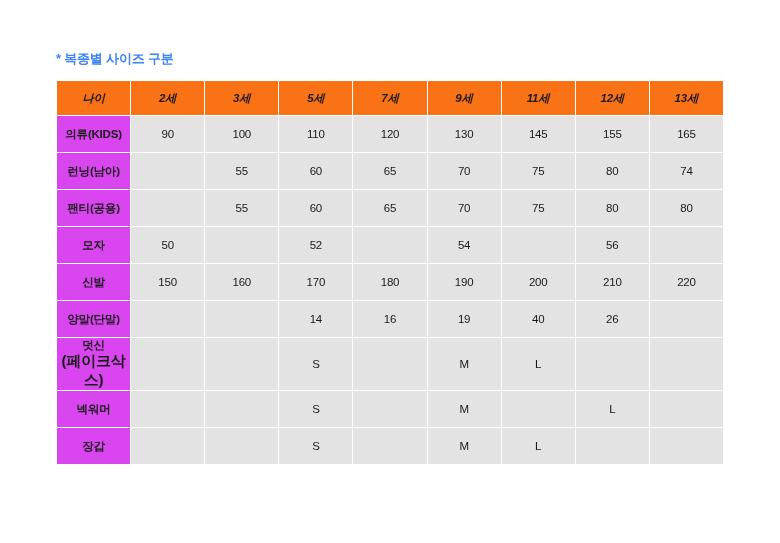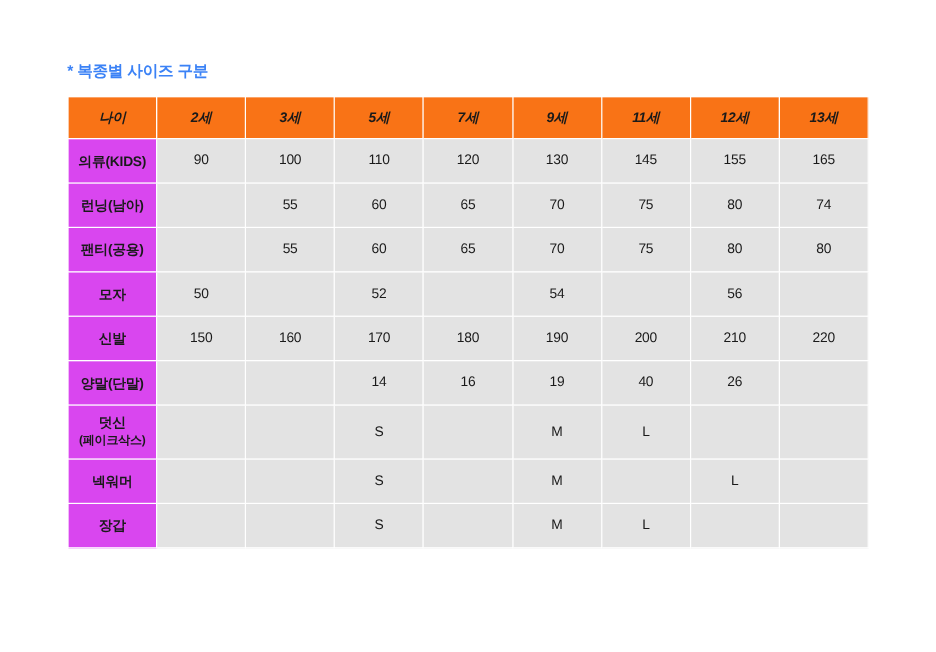--- a/index.html
+++ b/index.html
@@ -68,21 +68,21 @@
   }
   table.size-table tbody tr.tall td {
     height: 44px;
   }
   .rowhead .two-line {
     line-height: 1.25;
     display: block;
   }
   .sub {
     display: block;
-    font-size: 10px;
+    font-size: 15px;
     font-weight: 700;
   }
 </style>
 </head>
 <body>
 
 <div class="page">
 
   <div class="caption">* 복종별 사이즈 구분</div>
 

